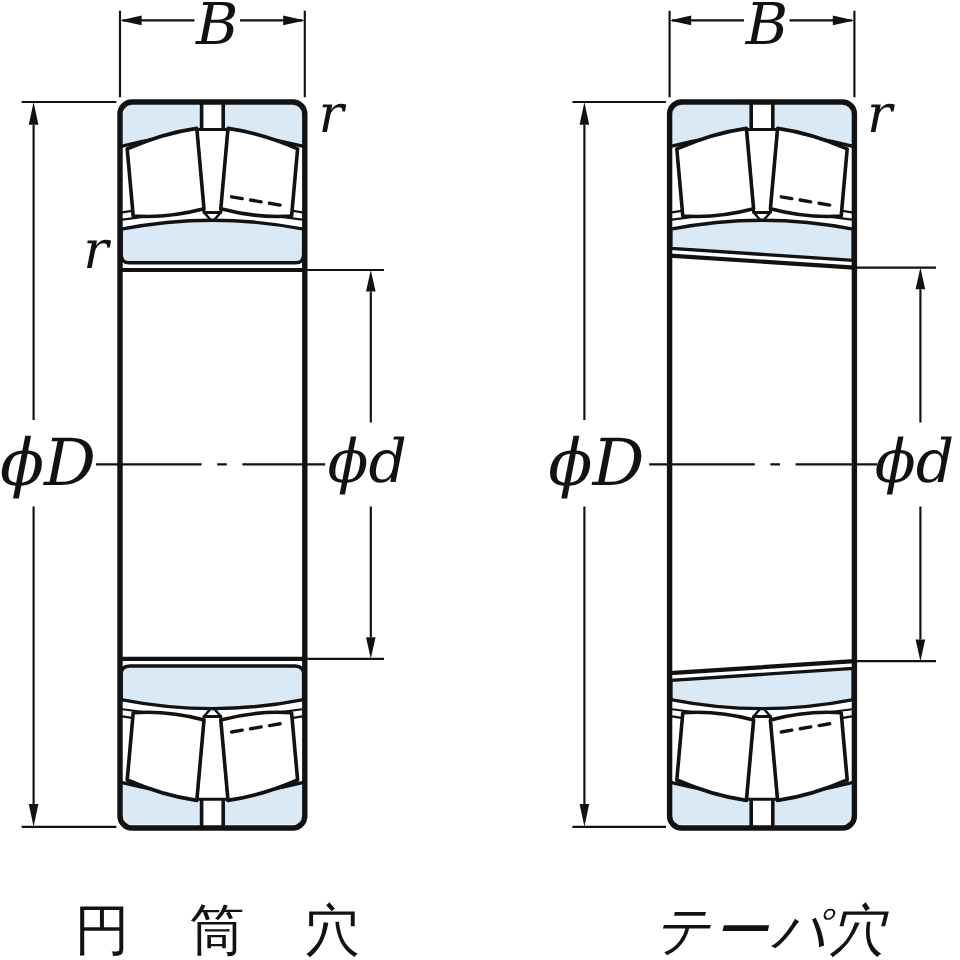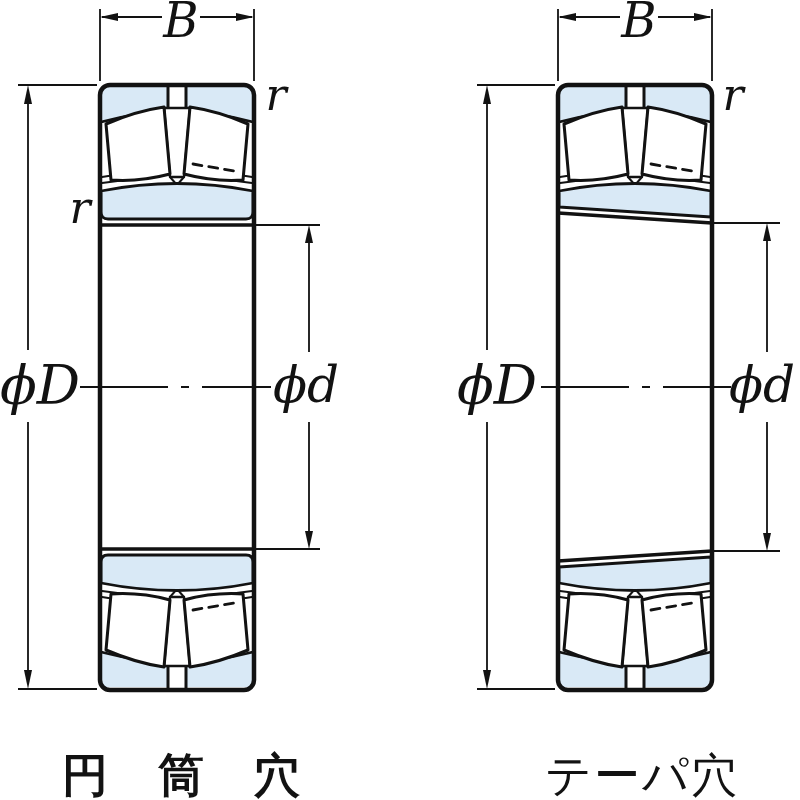--- a/index.html
+++ b/index.html
@@ -29,22 +29,22 @@
   .arrow{fill:var(--line);stroke:none;}
   .dim-text{
     font-family:"DejaVu Serif","Liberation Serif",serif;
     font-style:italic;fill:var(--line);
   }
   .caption{
     position:absolute;top:750px;color:var(--line);
     font-size:46px;line-height:1.1;white-space:nowrap;
     font-family:"Liberation Sans",sans-serif;
   }
-  .caption.cyl{left:62px;letter-spacing:50px;font-weight:bold;}
-  .caption.taper{left:545px;letter-spacing:2px;}
+  .caption.cyl{left:62px;letter-spacing:50px;}
+  .caption.taper{left:545px;letter-spacing:2px;font-style:italic;}
 </style>
 </head>
 <body>
 
 <div id="stage">
   <svg width="800" height="800" viewBox="0 0 800 800">
 
     <defs>
 
       <g id="half-section">

